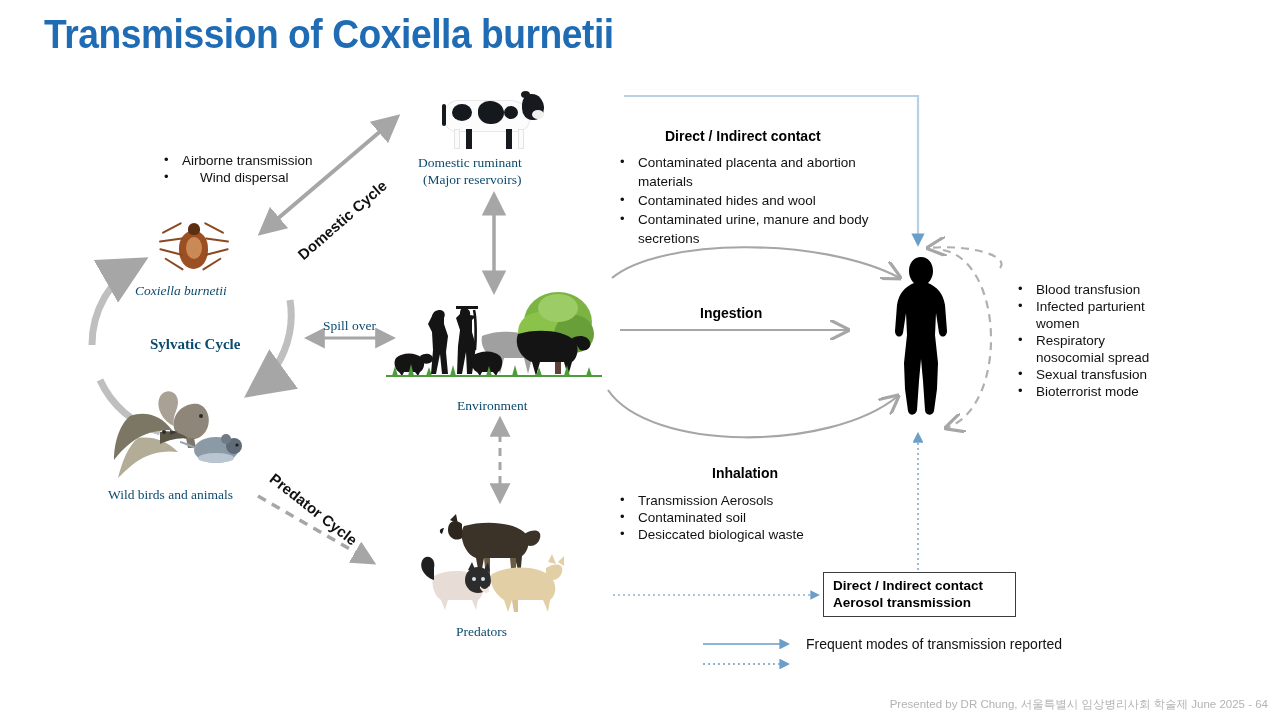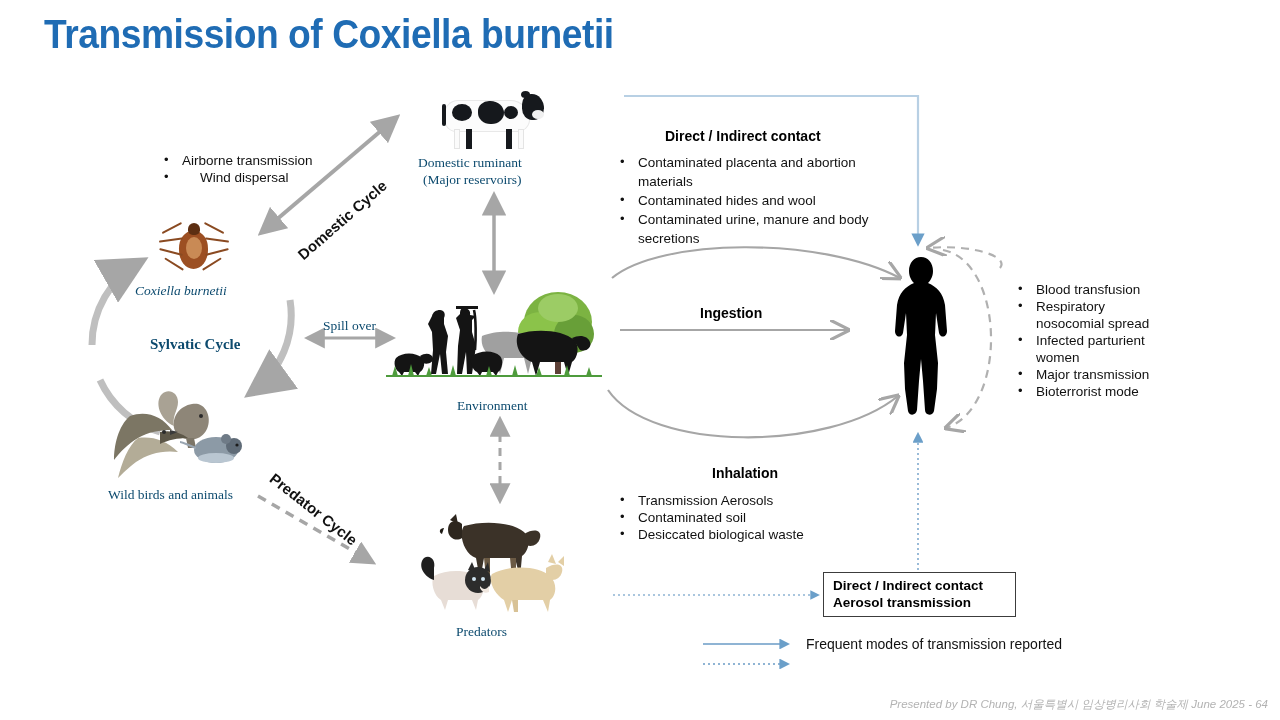--- a/index.html
+++ b/index.html
@@ -48,21 +48,21 @@
   }
   
   .legtext { position: absolute; font-size: 14px; color: #111; white-space: nowrap; }
   
   #foot-left {
     position: absolute; left: 68px; top: 694px;
     font-size: 14.5px; color: #a6a6a6; white-space: nowrap;
   }
   #foot-right {
     position: absolute; right: 12px; top: 697px;
-    font-size: 11.5px; color: #b3b3b3; font-style: italic; white-space: nowrap;
+    font-size: 11.5px; color: #b3b3b3; white-space: nowrap;
   }
   
   .pic { position: absolute; }
   .spot { position:absolute; background:#15181c; border-radius:50%; }
   
   #human { position:absolute; left:885px; top:255px; width:72px; height:162px; }
   
   #envscene { position:absolute; left:386px; top:288px; width:216px; height:96px; }
 </style>
 </head>
@@ -160,23 +160,23 @@
 
   <div class="hdg" style="left:712px; top:465px;">Inhalation</div>
   <ul class="blist" style="left:616px; top:492px;">
     <li>Transmission Aerosols</li>
     <li>Contaminated soil</li>
     <li>Desiccated biological waste</li>
   </ul>
 
   <ul class="blist" style="left:1014px; top:281px; width:150px; line-height:17px;">
     <li style="white-space:normal;">Blood transfusion</li>
+    <li style="white-space:normal;">Infected parturient women</li>
     <li style="white-space:normal;">Respiratory nosocomial spread</li>
-    <li style="white-space:normal;">Infected parturient women</li>
-    <li style="white-space:normal;">Major transmission</li>
+    <li style="white-space:normal;">Sexual transfusion</li>
     <li style="white-space:normal;">Bioterrorist mode</li>
   </ul>
 
   <div id="contactbox">
     <div>Direct / Indirect contact</div>
     <div>Aerosol transmission</div>
   </div>
 
   <div class="legtext" style="left:806px; top:636px;">Frequent modes of transmission reported</div>
 

